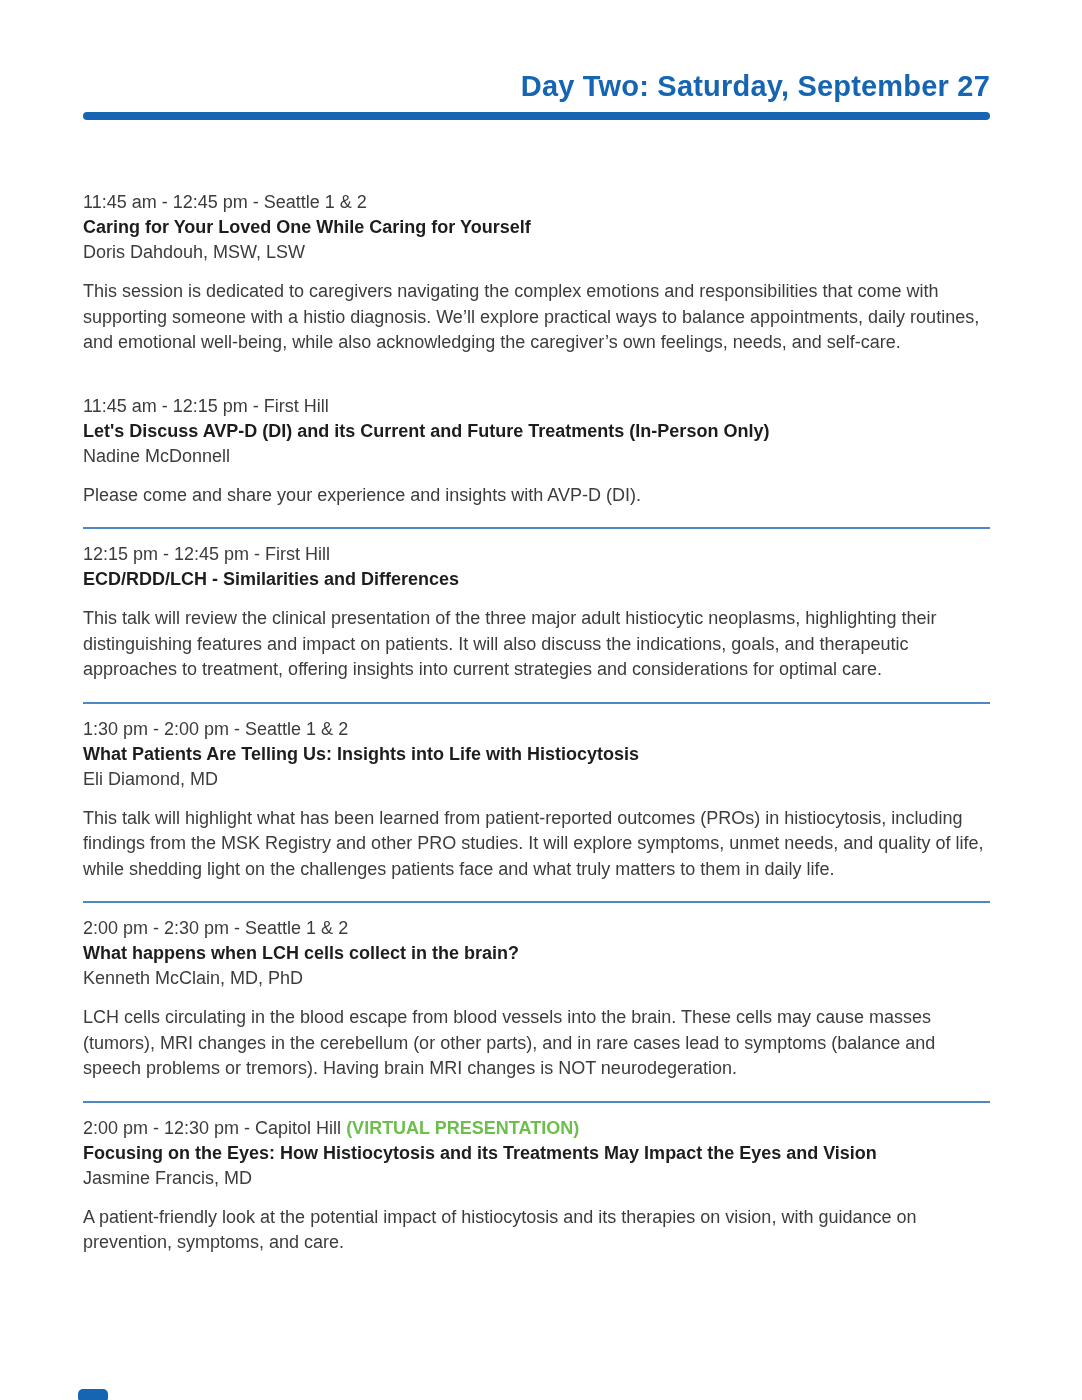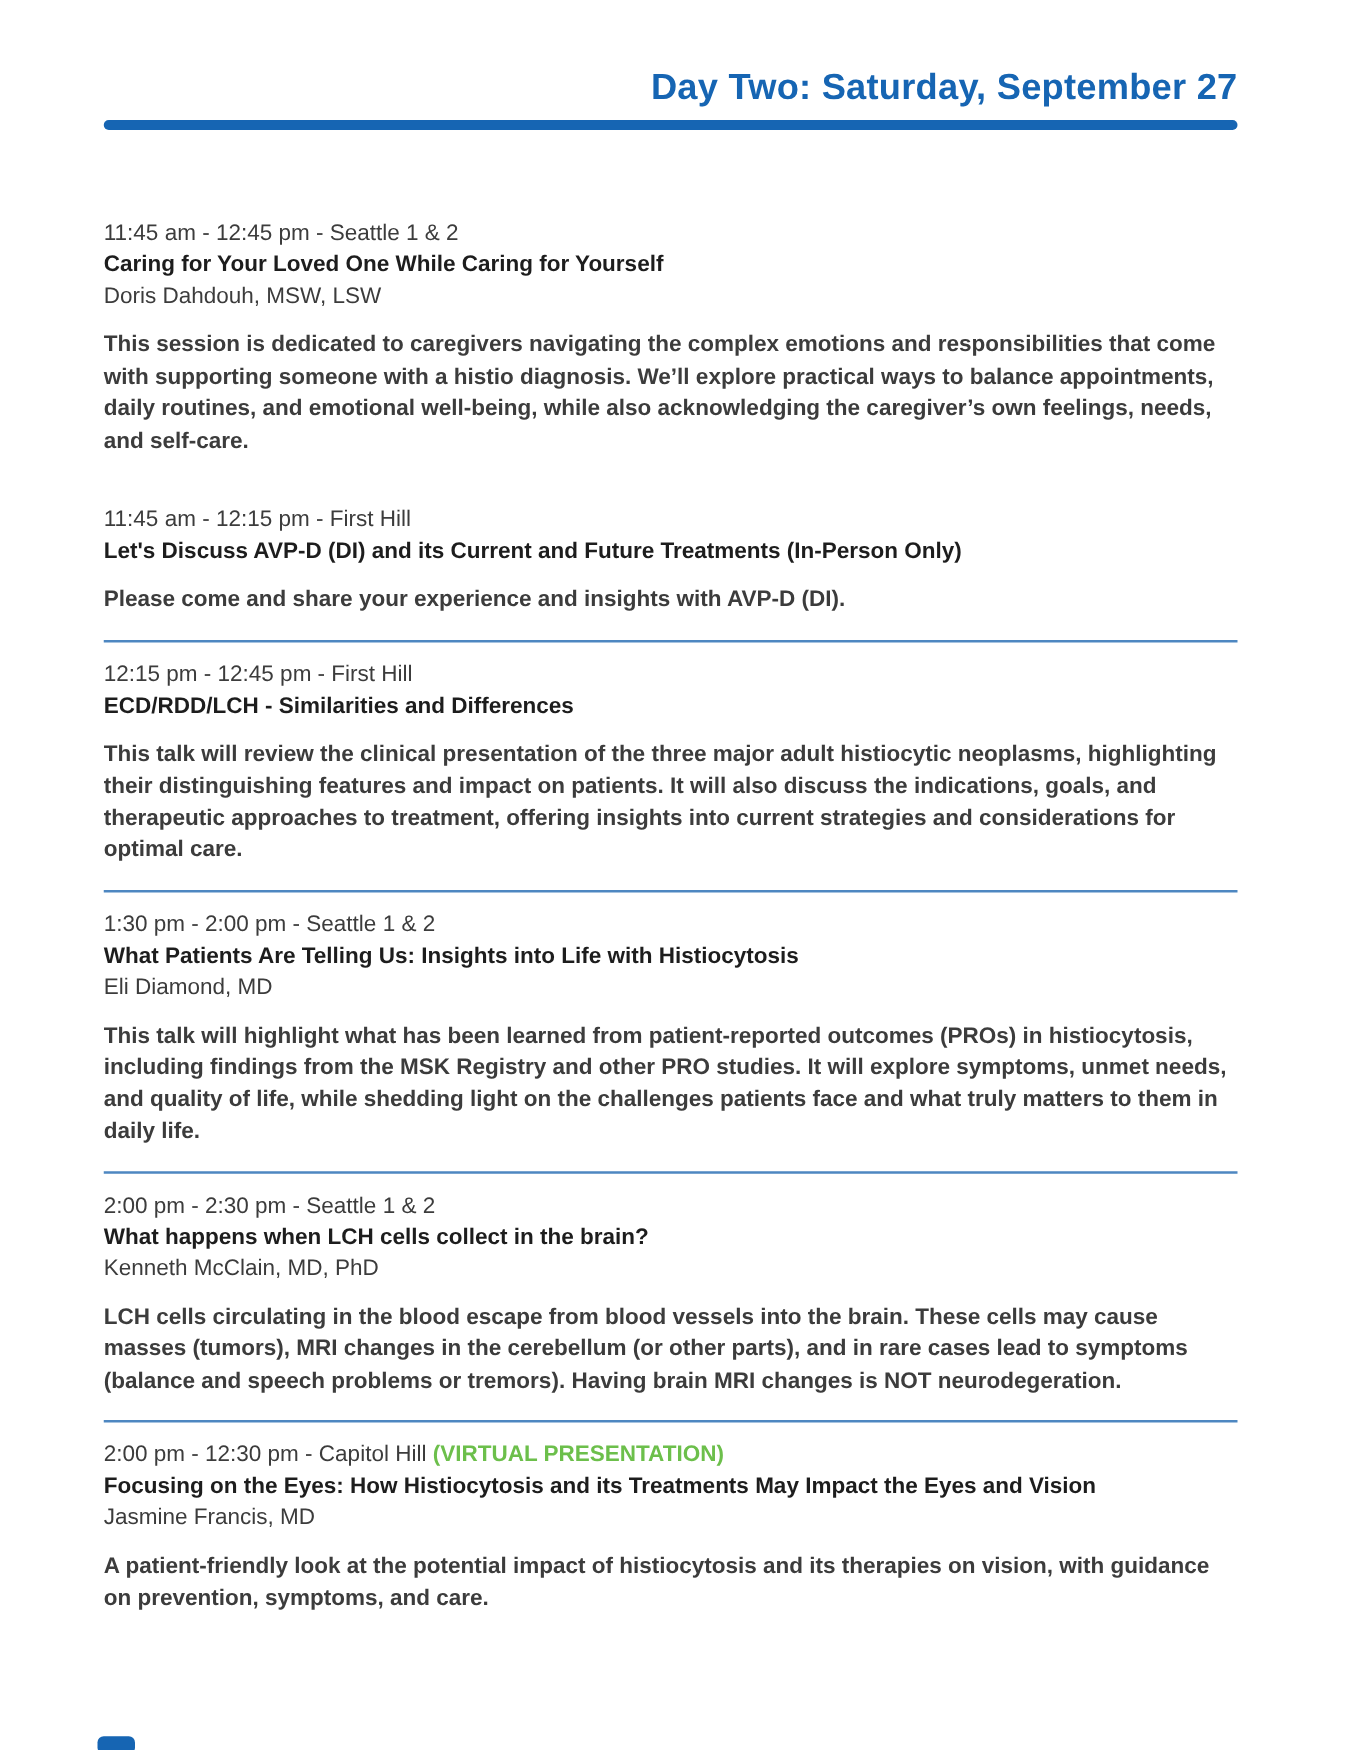--- a/index.html
+++ b/index.html
@@ -14,21 +14,21 @@
     font-family: "Liberation Sans", "DejaVu Sans", sans-serif;
     color: #3a3a3a;
     position: relative;
   }
   .page {
     position: relative;
     width: 1082px;
     height: 1400px;
     overflow: hidden;
     box-sizing: border-box;
-    padding: 0 92px 0 83px;
+    padding: 16px 92px 0 83px;
   }
   .page-header { margin: 0; }
   .page-title {
     margin: 0;
     padding-top: 54px;
     font-size: 29px;
     line-height: 32px;
     font-weight: 700;
     letter-spacing: 0.2px;
     text-align: right;
@@ -58,21 +58,20 @@
   .virtual-tag {
     color: #6cbf4b;
     font-weight: 700;
   }
   .session-desc {
     margin: 14px 0 0 0;
     font-size: 18px;
     line-height: 25.5px;
     color: #3c3c3c;
     max-width: 907px;
-    font-weight: bold;
   }
   .session-divider {
     border: 0;
     border-top: 2px solid #4e87c1;
     margin: 19px 0 13px 0;
   }
   .bottom-rule-fragment {
     position: absolute;
     left: 78px;
     top: 1389px;
@@ -102,20 +101,21 @@
     <p class="session-desc">This session is dedicated to caregivers navigating the complex emotions and responsibilities that come with supporting someone with a histio diagnosis. We’ll explore practical ways to balance appointments, daily routines, and emotional well-being, while also acknowledging the caregiver’s own feelings, needs, and self-care.</p>
 
   </section>
 
   <section class="session">
     <div class="session-meta">
       <span>11:45 am - 12:15 pm - First Hill</span>
       
     </div>
     <div class="session-title">Let's Discuss AVP-D (DI) and its Current and Future Treatments (In-Person Only)</div>
+    <div class="session-speaker">Nadine McDonnell</div>
     <p class="session-desc">Please come and share your experience and insights with AVP-D (DI).</p>
     <hr class="session-divider">
   </section>
 
   <section class="session">
     <div class="session-meta">
       <span>12:15 pm - 12:45 pm - First Hill</span>
       
     </div>
     <div class="session-title">ECD/RDD/LCH - Similarities and Differences</div>

